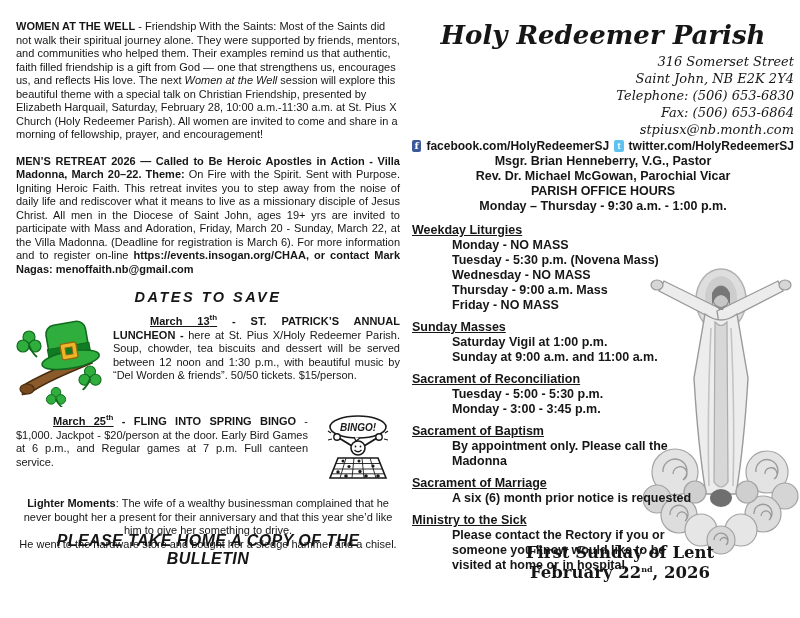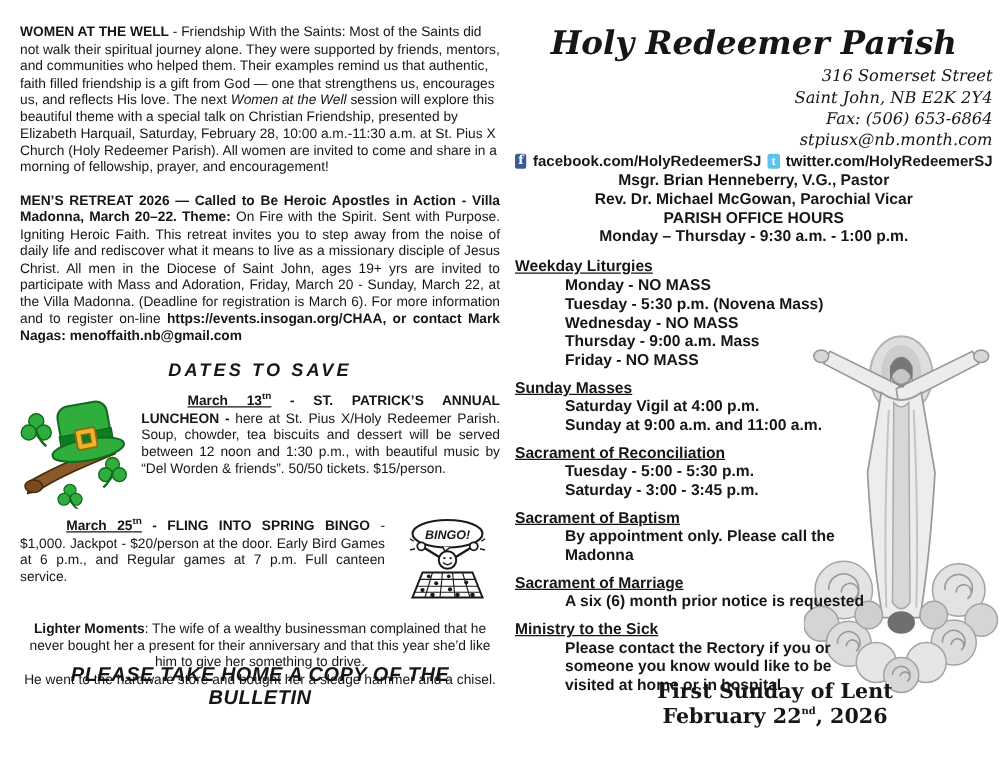--- a/index.html
+++ b/index.html
@@ -145,20 +145,21 @@
   </div>
 
   <div class="take-home">PLEASE TAKE HOME A COPY OF THE BULLETIN</div>
 </div>
 
 <div class="col-right">
 
   <div class="parish-title">Holy Redeemer Parish</div>
   <div class="addr-line">316 Somerset Street</div>
   <div class="addr-line">Saint John, NB  E2K 2Y4</div>
+  <div class="addr-line">Telephone: (506) 653-6830</div>
   <div class="addr-line">Fax: (506) 653-6864</div>
   <div class="addr-line">stpiusx@nb.month.com</div>
 
   <div class="social-line">
     <span class="fb-icon">f</span>
     <span>facebook.com/HolyRedeemerSJ</span>
     <span class="tw-icon">t</span>
     <span>twitter.com/HolyRedeemerSJ</span>
   </div>
 
@@ -171,27 +172,27 @@
     <div class="sec">
       <div class="sec-title">Weekday Liturgies</div>
       <div class="sec-line">Monday - NO MASS</div>
       <div class="sec-line">Tuesday -  5:30 p.m. (Novena Mass)</div>
       <div class="sec-line">Wednesday - NO MASS</div>
       <div class="sec-line">Thursday - 9:00 a.m. Mass</div>
       <div class="sec-line">Friday - NO MASS</div>
     </div>
     <div class="sec">
       <div class="sec-title">Sunday Masses</div>
-      <div class="sec-line">Saturday Vigil at 4:00 p.m.</div>
+      <div class="sec-line">Saturday Vigil at 1:00 p.m.</div>
       <div class="sec-line">Sunday at 9:00 a.m. and 11:00 a.m.</div>
     </div>
     <div class="sec">
       <div class="sec-title">Sacrament of Reconciliation</div>
       <div class="sec-line">Tuesday -  5:00 - 5:30 p.m.</div>
-      <div class="sec-line">Saturday - 3:00 - 3:45 p.m.</div>
+      <div class="sec-line">Monday - 3:00 - 3:45 p.m.</div>
     </div>
     <div class="sec">
       <div class="sec-title">Sacrament of Baptism</div>
       <div class="sec-line">By appointment only. Please call the Madonna</div>
     </div>
     <div class="sec">
       <div class="sec-title">Sacrament of Marriage</div>
       <div class="sec-line">A six (6) month prior notice is requested</div>
     </div>
     <div class="sec sec-narrow">

